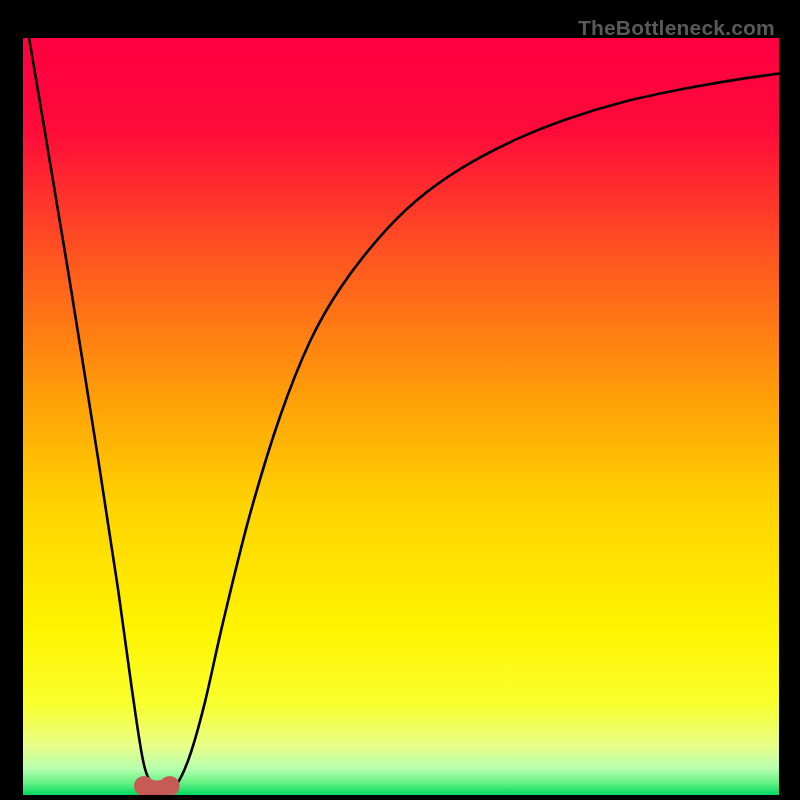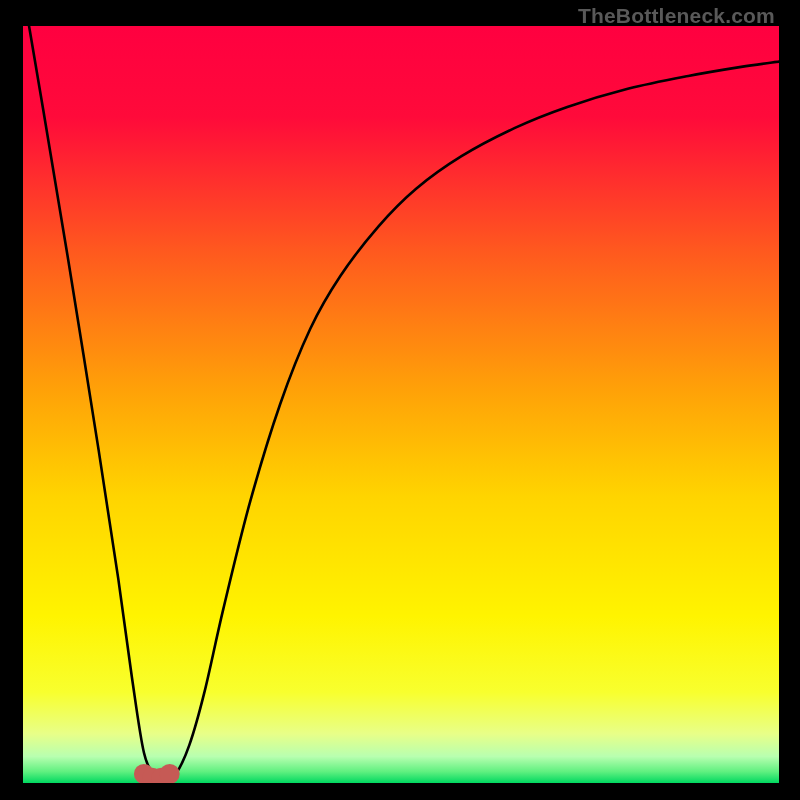--- a/index.html
+++ b/index.html
@@ -6,21 +6,21 @@
     margin: 0;
     padding: 0;
     width: 800px;
     height: 800px;
     background: #000;
     overflow: hidden;
   }
   .frame {
     position: absolute;
     left: 0;
-    top: 4px;
+    top: 16px;
     width: 800px;
     height: 658px;
     background: #000;
   }
   .plot-area {
     position: absolute;
     left: 23px;
     top: 22px;
     width: 756px;
     height: 757px;

